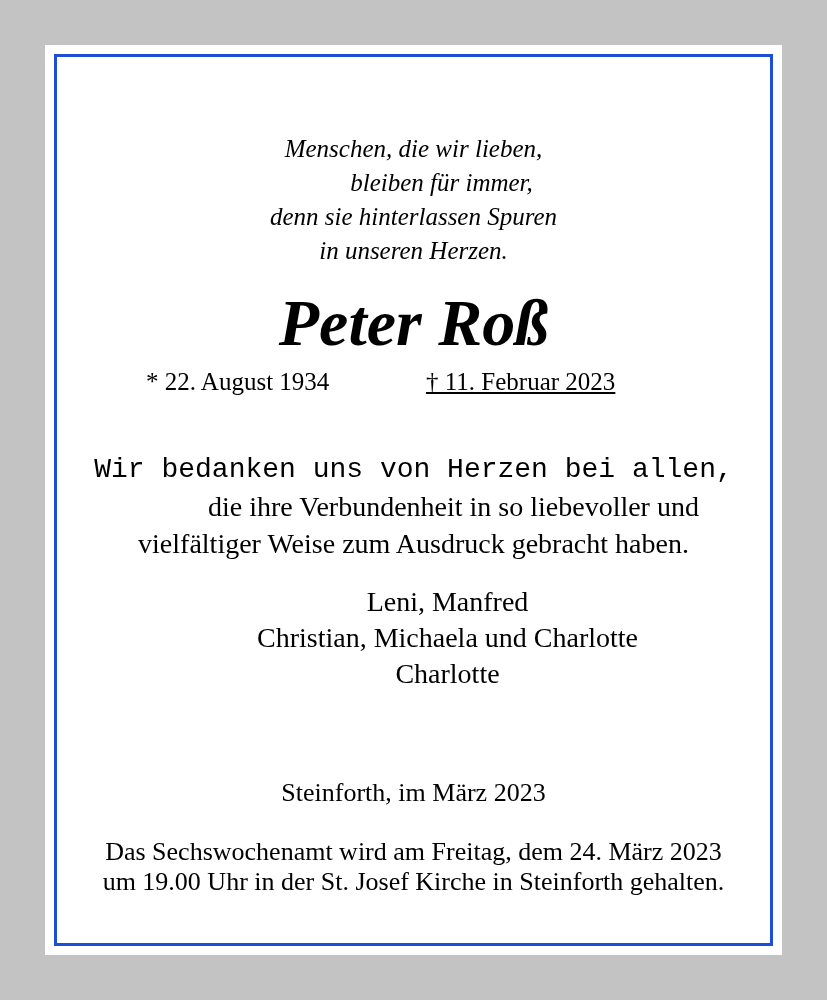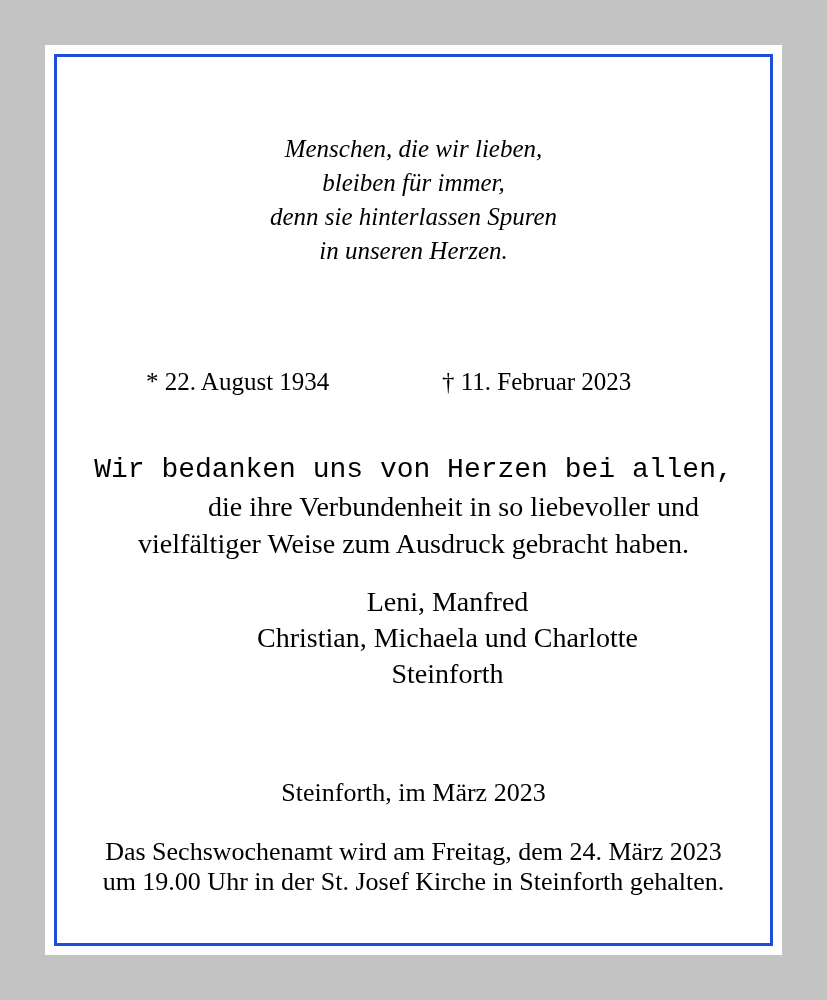--- a/index.html
+++ b/index.html
@@ -22,54 +22,55 @@
     left: 9px; top: 9px;
     width: 713px; height: 886px;
     border: 3px solid #1d4ed8;
     background: #fff;
   }
   .line { position: absolute; left: 0; width: 100%; text-align: center; white-space: nowrap; }
   .motto { font-style: italic; font-size: 25px; line-height: 34px; }
   .name { font-style: italic; font-weight: bold; font-size: 66px; line-height: 70px; }
   .dates { font-size: 25px; line-height: 30px; }
   .dates .born { position: absolute; left: 89px; }
-  .dates .died { position: absolute; left: 385px; }
+  .dates .died { position: absolute; left: 369px; text-decoration: underline; }
   .thanks { font-size: 28px; line-height: 37px; }
   .sig { font-size: 28px; line-height: 36px; margin-left: 34px; }
   .small { font-size: 26px; line-height: 30px; }
 </style>
 </head>
 <body>
 
 <div class="card">
   <div class="frame">
 
     <div>
       <div class="line motto" style="top:75px;">Menschen, die wir lieben,</div>
-      <div class="line motto" style="top:109px;">bleiben für immer,</div>
+      <div class="line motto" style="top:109px;padding-left:28px;">bleiben für immer,</div>
       <div class="line motto" style="top:143px;">denn sie hinterlassen Spuren</div>
       <div class="line motto" style="top:177px;">in unseren Herzen.</div>
     </div>
 
+    <div class="line name" style="top:231px;">Peter Roß</div>
 
     <div class="line dates" style="top:310px;">
       <span class="born">* 22. August 1934</span>
       <span class="died">† 11. Februar 2023</span>
     </div>
 
     <div>
       <div class="line thanks" style="top:394px;font-family:Liberation Mono, monospace;">Wir bedanken uns von Herzen bei allen,</div>
       <div class="line thanks" style="top:431px;margin-left:40px;">die ihre Verbundenheit in so liebevoller und</div>
       <div class="line thanks" style="top:468px;">vielfältiger Weise zum Ausdruck gebracht haben.</div>
     </div>
 
     <div>
       <div class="line sig" style="top:527px;">Leni, Manfred</div>
       <div class="line sig" style="top:563px;">Christian, Michaela und Charlotte</div>
-      <div class="line sig" style="top:599px;">Steinforth</div>
+      <div class="line sig" style="top:599px;">Charlotte</div>
     </div>
 
     <div class="line small" style="top:721px;">Steinforth, im März 2023</div>
 
     <div>
       <div class="line small" style="top:780px;">Das Sechswochenamt wird am Freitag, dem 24. März 2023</div>
       <div class="line small" style="top:810px;">um 19.00 Uhr in der St. Josef Kirche in Steinforth gehalten.</div>
     </div>
 
   </div>

